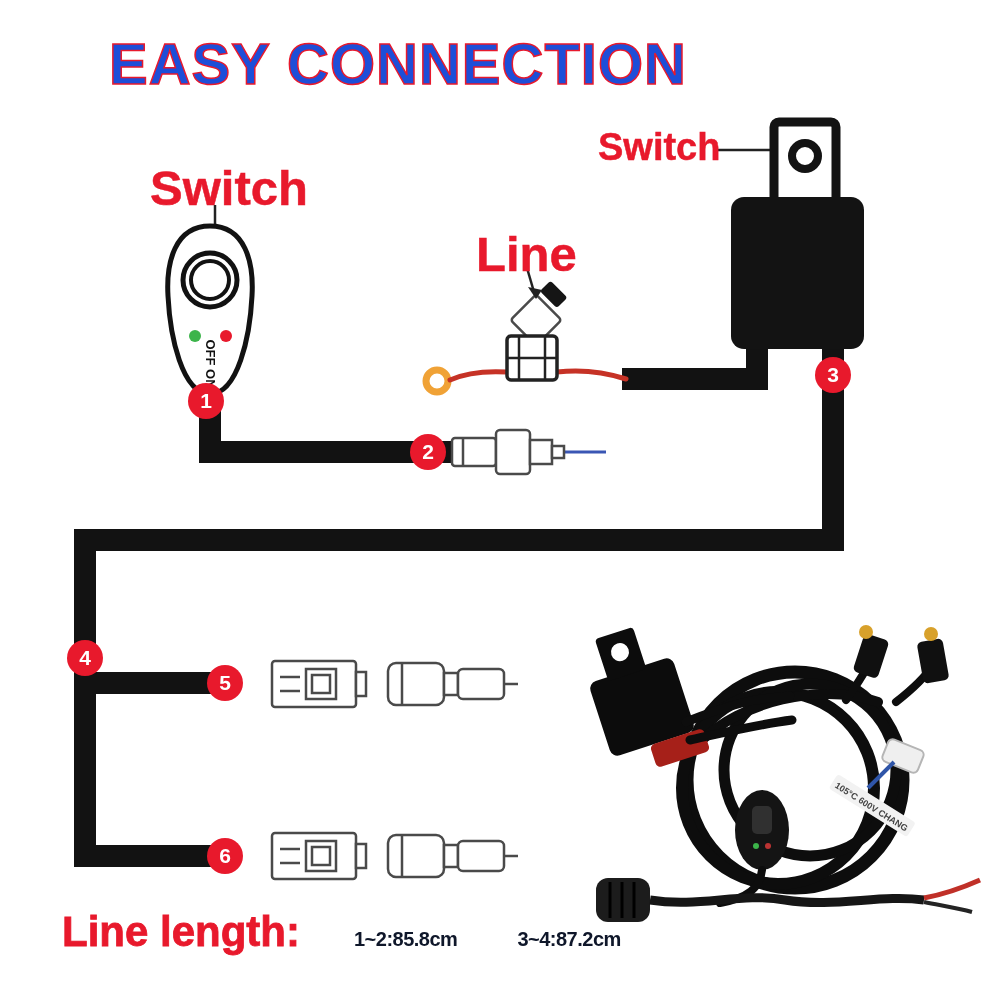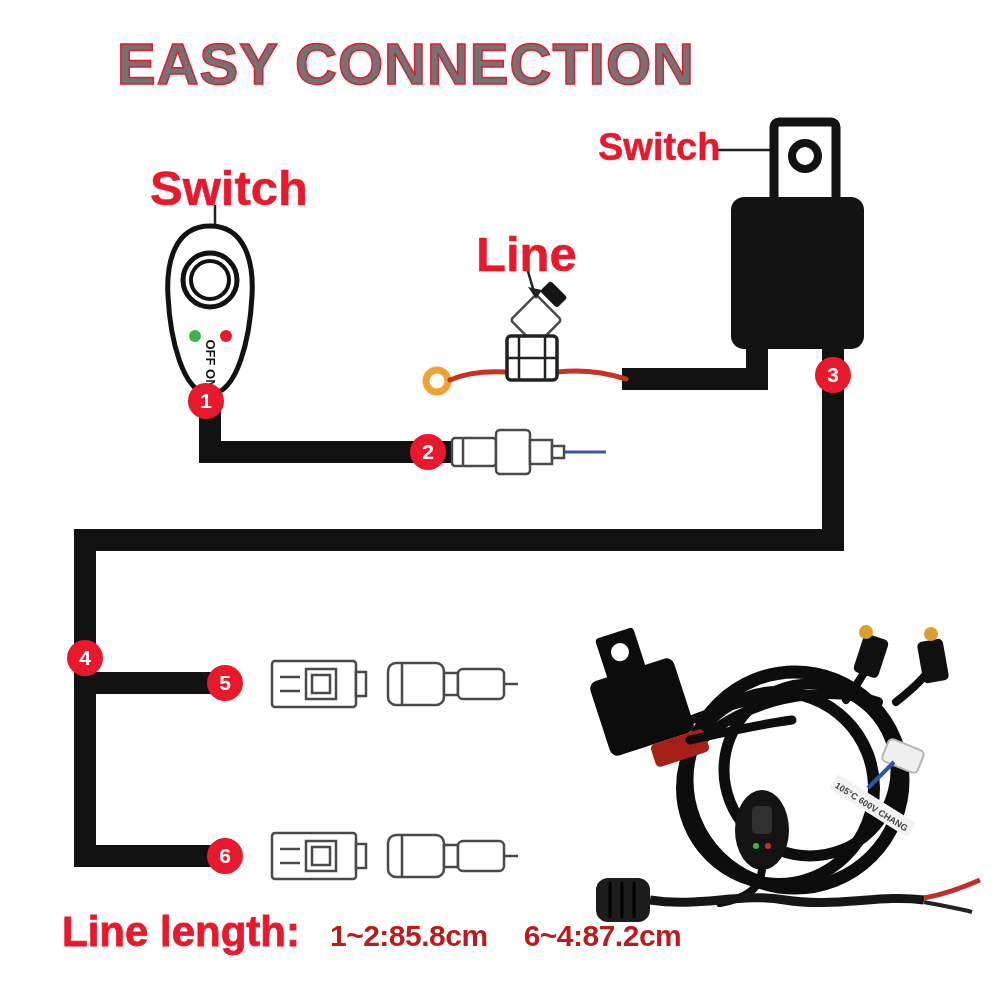--- a/index.html
+++ b/index.html
@@ -15,49 +15,49 @@
   .wire   { fill:none; stroke:#121212; stroke-width:22; stroke-linecap:butt; stroke-linejoin:miter; }
   .rwire  { fill:none; stroke:#c63226; stroke-width:5; stroke-linecap:round; }
   .cn     { fill:#ffffff; stroke:#4a4a4a; stroke-width:2.5; }
   .cnl    { stroke:#4a4a4a; stroke-width:2.5; }
   .coil   { fill:none; stroke:#0d0d0d; stroke-linecap:round; }
   .ptr    { stroke:#222222; stroke-width:2.5; }
   svg text { font-family:"Liberation Sans", sans-serif; font-weight:bold; }
 
   .title {
     position:absolute; left:0; top:30px; width:796px;
-    text-align:center; color:#737373;
-    font-size:58px; font-weight:bold; letter-spacing:1px;margin-left:8px;
+    text-align:center; color:#1d4ed8;
+    font-size:58px; font-weight:bold; letter-spacing:1px;
     -webkit-text-stroke:1.5px #e8192c;
   }
   .lbl {
     position:absolute; color:#e8192c; font-weight:bold; font-size:49px;
     -webkit-text-stroke:0.5px #e8192c;
   }
   .lbl-switch { left:150px; top:160px; }
   .lbl-fuse   { left:476px; top:226px; }
   .lbl-relay  { left:598px; top:126px; font-size:38px; }
 
   .marker {
     position:absolute; width:36px; height:36px; border-radius:50%;
     background:#e8192c; color:#ffffff;
     display:flex; align-items:center; justify-content:center;
     font-size:21px; font-weight:bold;
   }
 
   .footer {
     position:absolute; left:62px; top:908px; width:900px;
-    display:flex; align-items:baseline;
+    display:flex; align-items:baseline;gap:24px;
   }
   .footer-label {
     color:#e8192c; font-weight:bold; font-size:42px;
     -webkit-text-stroke:0.8px #e8192c; margin-right:30px;
   }
   .meas {
-    color:#b91c1c; font-weight:bold; font-size:30px; margin-right:36px;
+    color:#0f172a; font-weight:bold; font-size:20px; margin-right:36px;
     letter-spacing:-0.5px;
   }
 </style>
 </head>
 <body>
 
 <svg class="stage" viewBox="0 0 1000 1000">
   <defs>
     <g id="connpair">
       <rect x="272" y="661" width="84" height="46" rx="3" class="cn"></rect>
@@ -186,14 +186,14 @@
 <div class="marker" style="left:188px;top:383px">1</div>
 <div class="marker" style="left:410px;top:434px">2</div>
 <div class="marker" style="left:815px;top:357px">3</div>
 <div class="marker" style="left:67px;top:640px">4</div>
 <div class="marker" style="left:207px;top:665px">5</div>
 <div class="marker" style="left:207px;top:838px">6</div>
 
 <div class="footer">
   <span class="footer-label">Line length:</span>
   <span class="meas">1~2:85.8cm</span>
-  <span class="meas">6~4:87.2cm</span>
+  <span class="meas">3~4:87.2cm</span>
 </div>
 
 </body></html>

